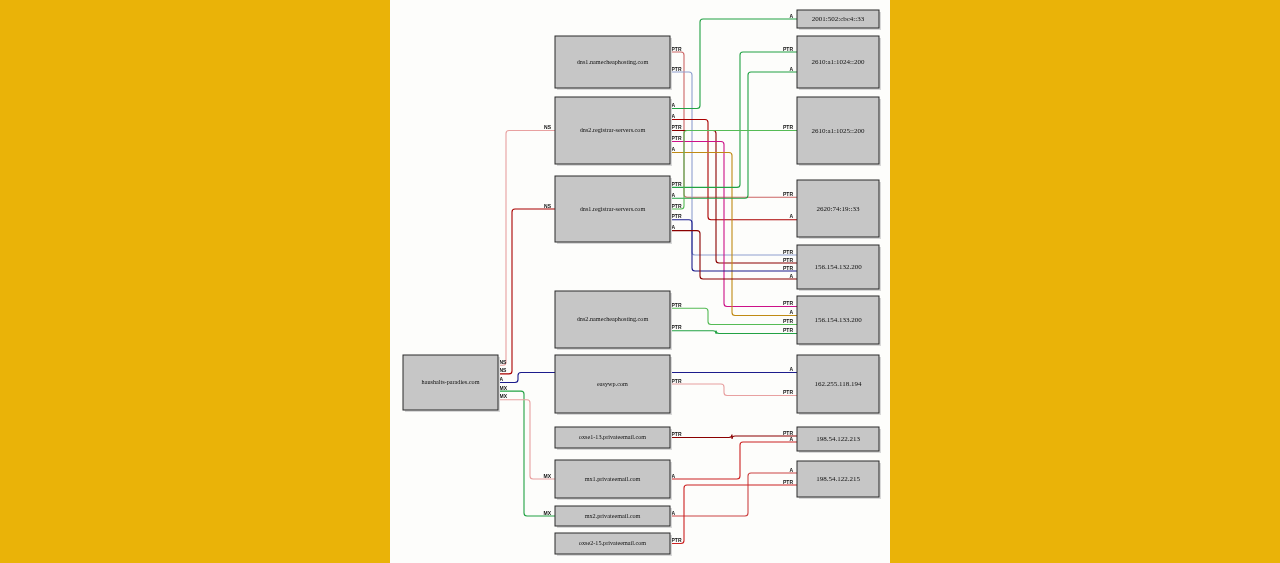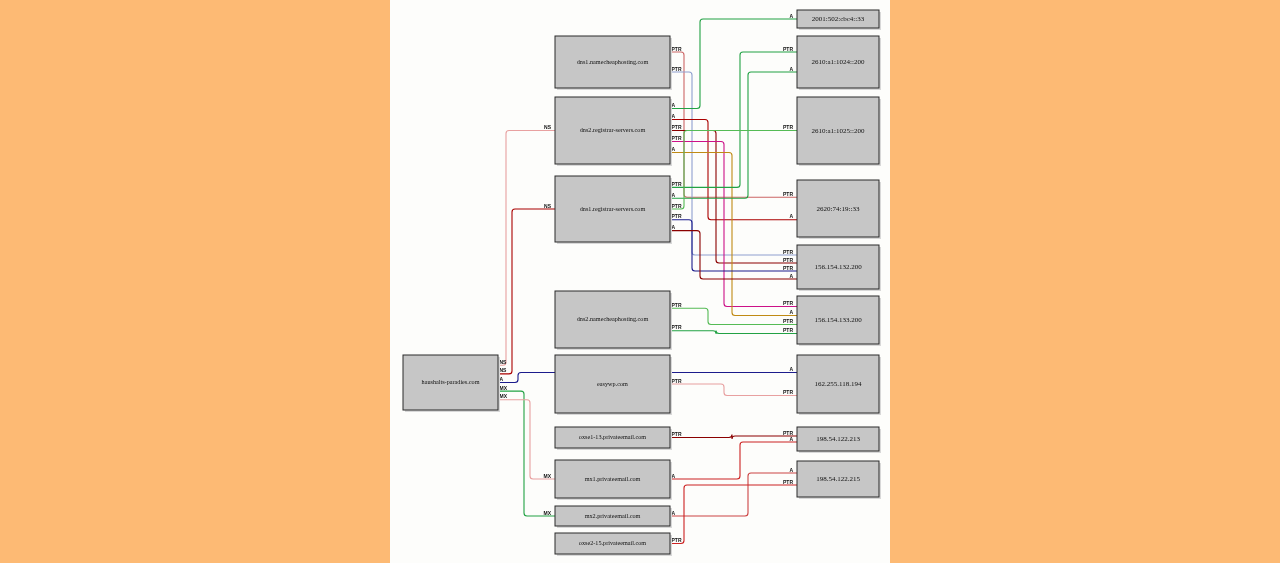--- a/index.html
+++ b/index.html
@@ -1,17 +1,17 @@
 <!DOCTYPE html>
 <html><head>
 <meta charset="utf-8">
 <style>
   html,body{margin:0;padding:0;background:#232323;width:1280px;height:563px;overflow:hidden;}
   body{font-family:"Liberation Serif",serif;}
-  #root{position:relative;width:1280px;height:563px;background:#fdba74;}
+  #root{position:relative;width:1280px;height:563px;background:#eab308;}
   #canvas{position:absolute;left:390px;top:0;width:500px;height:563px;background:#fdfdfb;}
   svg{display:block;}
   .nodeRect{fill:#c6c6c6;stroke:#2a2a2a;stroke-width:1;}
   .nodeShadow{fill:#d8d8d8;stroke:none;}
   .nodeLabel{font-family:"Liberation Serif",serif;fill:#111;text-anchor:middle;dominant-baseline:middle;}
   .edgeLabel{font-family:"Liberation Sans",sans-serif;font-size:5px;fill:#111;font-weight:bold;}
   .edge{fill:none;stroke-width:1.1;}
 </style>
 </head>
 <body>

